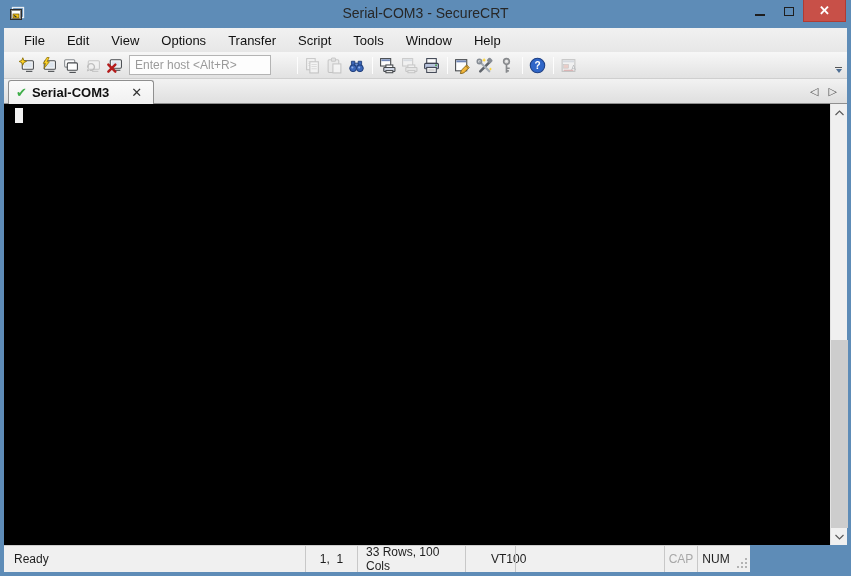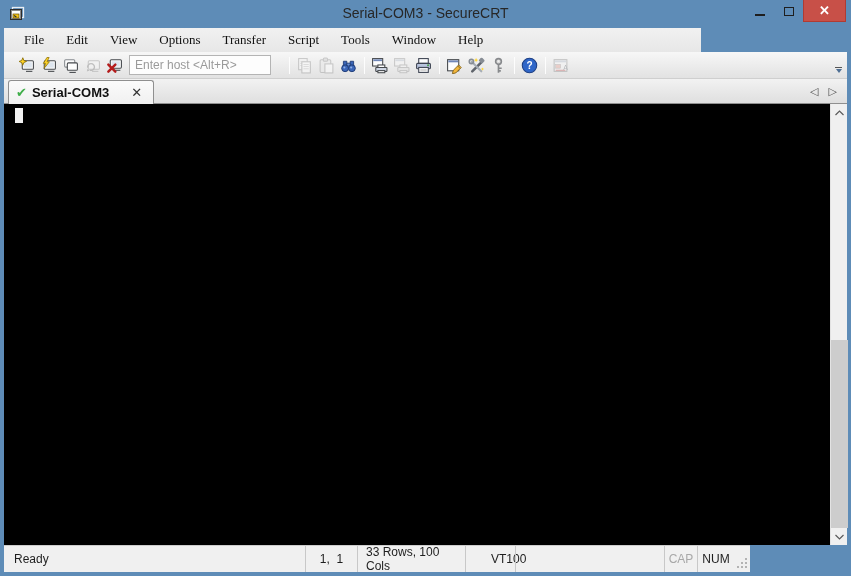--- a/index.html
+++ b/index.html
@@ -13,35 +13,35 @@
                 text-align:center; font-size:14px; color:#272727; }
   .win-controls { position:absolute; right:5px; top:0; height:22px; display:flex; }
   .wc-btn { height:22px; display:flex; align-items:center; justify-content:center; cursor:default; }
   .wc-min, .wc-max { width:29px; }
   .wc-close { width:43px; background:#c85048; border:1px solid #b03b33; border-top:none; }
   .glyph-min { width:10px; height:0; border-top:2px solid #1e1e1e; margin-top:8px; }
   .glyph-max { width:10px; height:9px; border:1.5px solid #1e1e1e; background:transparent; }
   .glyph-close { color:#fff; font-size:13px; line-height:1; font-weight:bold; }
 
   
-  .menubar { position:absolute; top:28px; left:4px; width:697px; height:24px;
+  .menubar { position:absolute; top:28px; left:4px; width:843px; height:24px;
              background:linear-gradient(#f1f1f1,#e7e7e7); display:flex; align-items:center;
-             padding-left:9px;font-family:Liberation Serif, serif; }
+             padding-left:9px; }
   .menu-item { font-size:13px; color:#111; padding:3px 11px; cursor:default; }
 
   
   .toolbar { position:absolute; top:52px; left:4px; width:843px; height:27px;
              background:linear-gradient(#f7f7f7,#e2e2e2); border-bottom:1px solid #cfcfcf;
              display:flex; align-items:center; padding-left:12px; }
   .tbtn { width:21px; height:21px; display:flex; align-items:center; justify-content:center;
           margin-right:1px; border-radius:2px; }
   .tbtn svg { width:17px; height:17px; }
   .tbtn.disabled { opacity:.55; }
   .tsep { width:1px; height:17px; background:#bfbfbf; border-right:1px solid #fdfdfd; margin:0 4px; }
-  .host-input { width:142px; height:20px; margin:0 4px 0 3px; border:1px solid #b4b4b4;
+  .host-input { width:142px; height:20px; margin:0 12px 0 3px; border:1px solid #b4b4b4;
                 background:#fdfdfd; font-size:12px; color:#333; padding:0 5px;
                 font-family:"Liberation Sans",sans-serif; }
   .host-input::placeholder { color:#9a9a9a; }
   .toolbar-overflow { position:absolute; right:2px; top:2px; width:13px; height:23px;
                       display:flex; flex-direction:column; align-items:center; justify-content:flex-end;
                       padding-bottom:4px; }
   .ov-line { width:7px; border-top:1px solid #555; margin-bottom:1px; }
   .ov-arrow { width:0; height:0; border-left:3.5px solid transparent; border-right:3.5px solid transparent;
               border-top:4px solid #4e6f94; }
 

